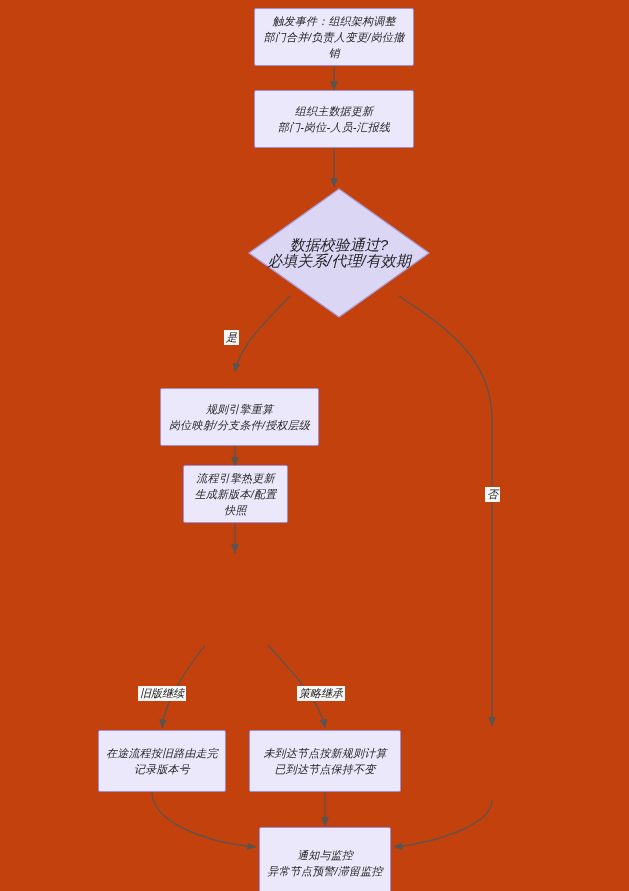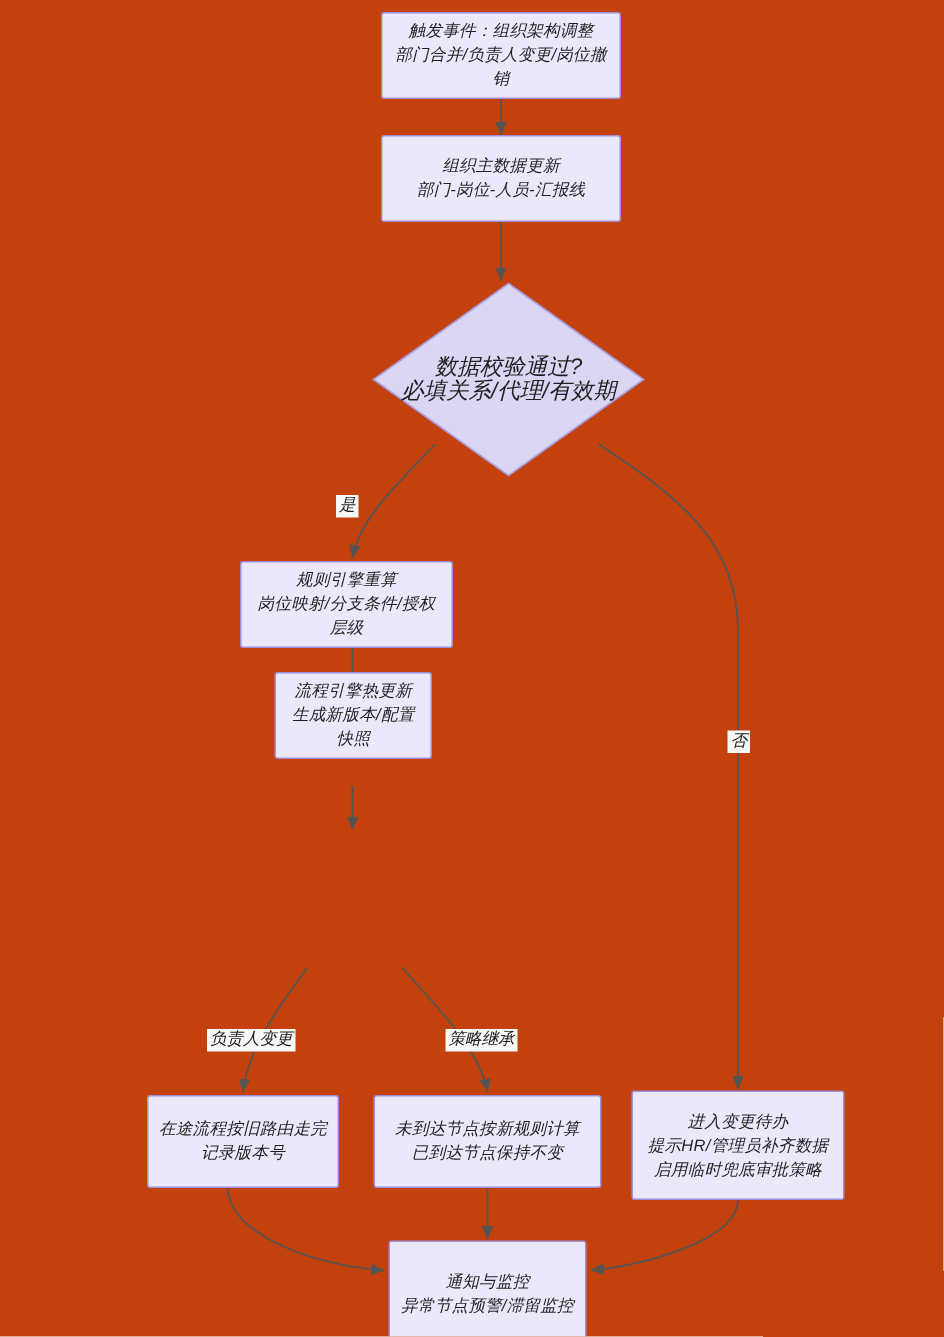--- a/index.html
+++ b/index.html
@@ -128,53 +128,48 @@
   </div>
 
   <div class="node node-diamond" style="left:248px; top:188px; width:182px; height:130px;">
     <svg class="diamond-shape" viewBox="0 0 182 130" preserveAspectRatio="none">
       <polygon class="dia-bg" points="91,1 181,65 91,129 1,65"></polygon>
     </svg>
     <div class="diamond-label">数据校验通过?
 必填关系/代理/有效期</div>
   </div>
 
-  <div class="node node-rect" style="left:160px; top:374px; width:142px; height:58px;">
+  <div class="node node-rect" style="left:160px; top:388px; width:159px; height:58px;">
     <div class="node-label">规则引擎重算
 岗位映射/分支条件/授权层级</div>
   </div>
 
-  <div class="node node-rect" style="left:183px; top:448px; width:105px; height:58px;">
+  <div class="node node-rect" style="left:183px; top:465px; width:105px; height:58px;">
     <div class="node-label">流程引擎热更新
 生成新版本/配置快照</div>
   </div>
 
 
   <div class="node node-rect" style="left:98px; top:730px; width:128px; height:62px;">
     <div class="node-label">在途流程按旧路由走完
 记录版本号</div>
   </div>
 
   <div class="node node-rect" style="left:249px; top:730px; width:152px; height:62px;">
     <div class="node-label">未到达节点按新规则计算
 已到达节点保持不变</div>
   </div>
 
-  <div class="node node-rect" style="left:421px; top:727px; width:142px; height:73px;">
-    <div class="node-label">进入变更待办
-提示HR/管理员补齐数据
-启用临时兜底审批策略</div>
-  </div>
 
   <div class="node node-rect" style="left:259px; top:827px; width:132px; height:72px;justify-content:center;">
     <div class="node-label">通知与监控
 异常节点预警/滞留监控</div>
   </div>
 
   <div class="edge-label" style="left:224px; top:330px;">是</div>
 
   <div class="edge-label" style="left:485px; top:487px;">否</div>
 
-  <div class="edge-label" style="left:138px; top:686px;">负责人变更</div>
+  <div class="edge-label" style="left:138px; top:686px;">旧版继续</div>
 
   <div class="edge-label" style="left:297px; top:686px;text-align:center;">策略继承</div>
 
 </div>
 
 </body></html>

